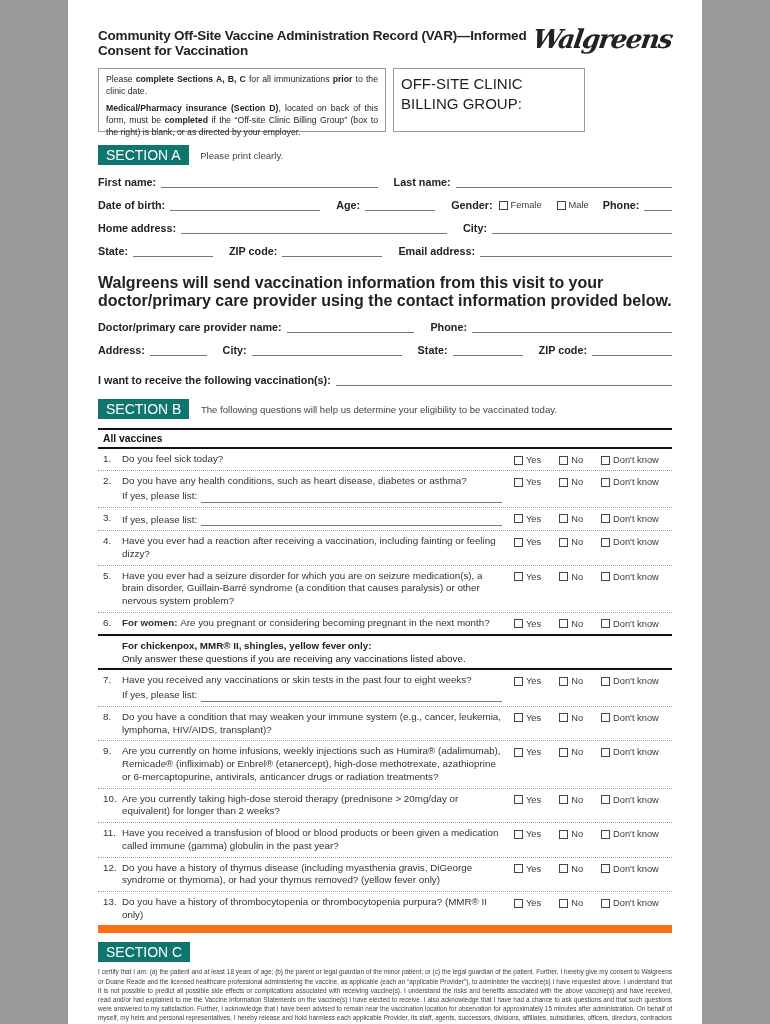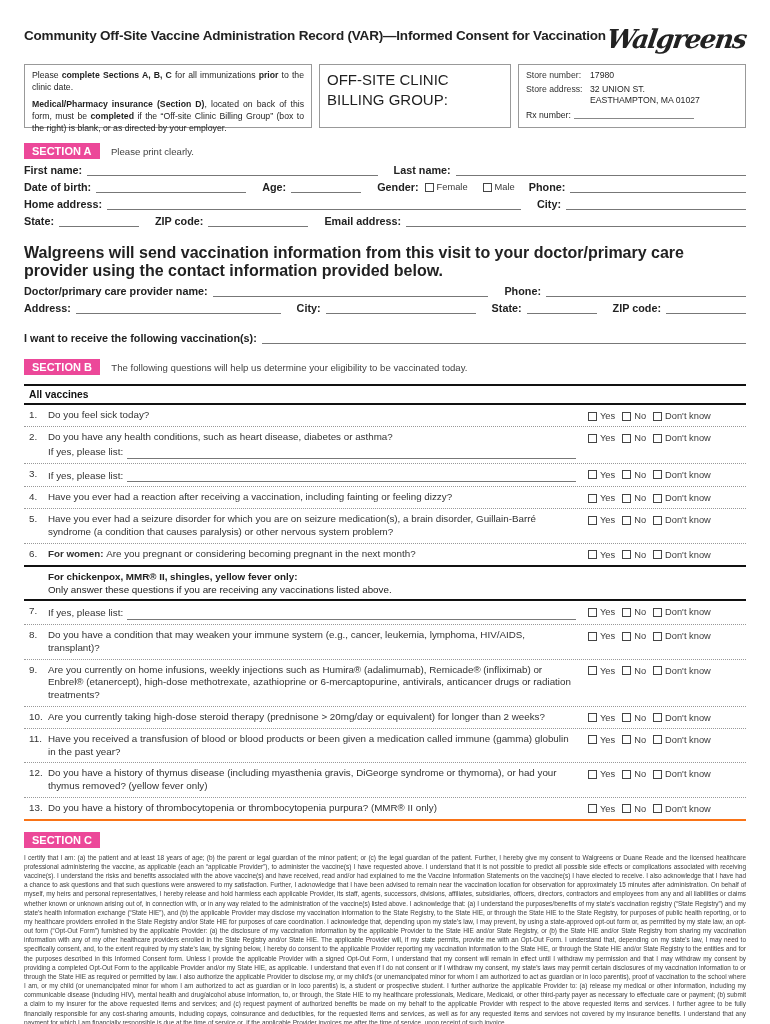--- a/index.html
+++ b/index.html
@@ -1,57 +1,57 @@
 <!DOCTYPE html>
 <html><head>
 <meta charset="utf-8">
 <style>
   html,body{margin:0;padding:0;background:#9a9a9a;}
-  .page{width:770px;height:1024px;background:#fff;margin:0 auto;padding:24px 24px;box-sizing:border-box;
+  .page{width:634px;height:1024px;background:#fff;margin:0 auto;padding:24px 30px;box-sizing:border-box;
         font-family:"Liberation Sans",sans-serif;color:#222;overflow:hidden;position:relative;}
   
   .hdr{display:flex;justify-content:space-between;align-items:flex-start;}
   .title{font-size:13.5px;font-weight:bold;letter-spacing:-0.2px;padding-top:4px;}
   .logo{font-family:"DejaVu Serif",serif;font-style:italic;font-weight:bold;font-size:26px;letter-spacing:-1.5px;transform:skewX(-8deg);}
   
   .boxes{display:flex;gap:7px;margin-top:10px;}
   .box{border:1px solid #999;padding:5px 7px;height:64px;box-sizing:border-box;font-size:8.7px;line-height:1.35;color:#1f1f1f;}
   .box1{width:288px;}
   .box1 p{margin:0 0 6px 0;text-align:justify;}
   .box2{width:192px;font-size:15px;}
   .box3{flex:1;}
   .srow{display:flex;margin-bottom:2px;}
   .slabel{width:64px;flex-shrink:0;color:#333;}
   .rxline{display:inline-block;width:120px;border-bottom:1px solid #888;height:8px;margin-left:3px;}
   
-  .seclabel{display:inline-block;background:#ec4899;color:#fff;font-weight:bold;font-size:11px;padding:2px 8px;vertical-align:middle;}
+  .seclabel{display:inline-block;background:#0f766e;color:#fff;font-weight:normal;font-size:14px;padding:2px 8px;vertical-align:middle;}
   .sechint{font-size:9.6px;color:#444;margin-left:7px;font-weight:normal;}
   
-  .frow{display:flex;align-items:flex-end;margin-top:4px;font-size:10.8px;font-weight:bold;}
+  .frow{display:flex;align-items:flex-end;margin-top:10px;font-size:10.8px;font-weight:bold;}
   .lbl{white-space:nowrap;}
   .line{border-bottom:1px solid #777;height:12px;flex:1;margin:0 16px 0 5px;}
   .line.last{margin-right:0;}
   .w70{flex:0 0 70px;} .w80{flex:0 0 80px;} .w100{flex:0 0 100px;} .w150{flex:0 0 150px;} .w180{flex:0 0 180px;} .w200{flex:0 0 200px;}
   .gopts{display:flex;gap:15px;align-items:center;margin:0 14px 1px 6px;font-weight:normal;}
   
   .opt{display:flex;align-items:center;white-space:nowrap;font-size:9.3px;color:#3a3a3a;}
   .cb{width:7px;height:7px;border:1px solid #444;display:inline-block;margin-right:3px;background:#fff;flex-shrink:0;}
   
   .intro{font-size:16px;font-weight:bold;margin-top:17px;}
   
-  .btable{margin-top:9px;border-bottom:2px solid #f97316;}
+  .btable{margin-top:9px;border-bottom:8px solid #f97316;}
   .gh{border-top:2px solid #111;border-bottom:2px solid #111;font-weight:bold;font-size:10.3px;padding:3px 0 3px 5px;color:#111;}
   .qrow{display:flex;padding:4px 0 4px 5px;border-bottom:1px dotted #999;font-size:9.8px;color:#333;line-height:1.3;}
   .qrow:last-child{border-bottom:none;}
   .qtext{flex:1;display:flex;padding-right:12px;}
   .qnum{width:19px;flex-shrink:0;}
   .qbody{flex:1;}
   .ifyes{display:flex;align-items:flex-end;margin-top:2px;}
   .ifyes .line{height:9px;margin:0 0 0 4px;max-width:470px;}
-  .qopts{width:158px;flex-shrink:0;display:flex;gap:7px;align-items:flex-start;padding-top:1px;}
+  .qopts{width:158px;flex-shrink:0;display:flex;gap:18px;align-items:flex-start;padding-top:1px;}
   .subhdr{border-top:2px solid #111;border-bottom:2px solid #111;padding:3px 0 3px 24px;font-size:9.8px;color:#222;line-height:1.35;}
   .subhdr .t{font-weight:bold;}
   
   .secc{margin-top:9px;}
   .consent{font-size:6.45px;line-height:1.42;text-align:justify;color:#3d3d3d;margin-top:5px;}
   .bold{font-weight:bold;}
 </style>
 </head>
 <body>
 
@@ -62,34 +62,20 @@
     <div class="logo">Walgreens</div>
   </div>
 
   <div class="boxes">
     <div class="box box1">
       <p><span>Please </span><span class="bold">complete Sections A, B, C</span><span> for all immunizations </span><span class="bold">prior</span><span> to the clinic date.</span></p>
       <p><span class="bold">Medical/Pharmacy insurance (Section D)</span><span>, located on back of this form, must be </span><span class="bold">completed</span><span> if the “Off-site Clinic Billing Group” (box to the right) is blank, or as directed by your employer.</span></p>
     </div>
     <div class="box box2">
       <span>OFF-SITE CLINIC BILLING GROUP:</span>
-    </div>
-    <div class="box box3">
-      <div class="srow">
-        <span class="slabel">Store number:</span>
-        <span>17980</span>
-      </div>
-      <div class="srow">
-        <span class="slabel">Store address:</span>
-        <span><span>32 UNION ST.</span><br><span>EASTHAMPTON, MA 01027</span></span>
-      </div>
-      <div class="srow" style="margin-top:3px;">
-        <span>Rx number:</span>
-        <span class="rxline"></span>
-      </div>
     </div>
   </div>
 
   <div style="margin-top:13px;">
     <span class="seclabel">SECTION A</span>
     <span class="sechint">Please print clearly.</span>
   </div>
 
   <div class="frow">
     <span class="lbl">First name:</span>
@@ -304,21 +290,21 @@
     </div>
 
     <div class="subhdr">
       <div class="t">For chickenpox, MMR® II, shingles, yellow fever only:</div>
       <div>Only answer these questions if you are receiving any vaccinations listed above.</div>
     </div>
 
     <div class="qrow">
       <div class="qtext">
           <span class="qnum">7.</span>
-        <span class="qbody">
+        <span class="qbody"><span><span>Have you received any vaccinations or skin tests in the past four to eight weeks?</span></span>
           <span class="ifyes">
               <span>If yes, please list:</span>
               <span class="line"></span>
             </span>
         </span>
         </div>
       <div class="qopts">
           <span class="opt">
             <span class="cb"></span>
             <span>Yes</span>

